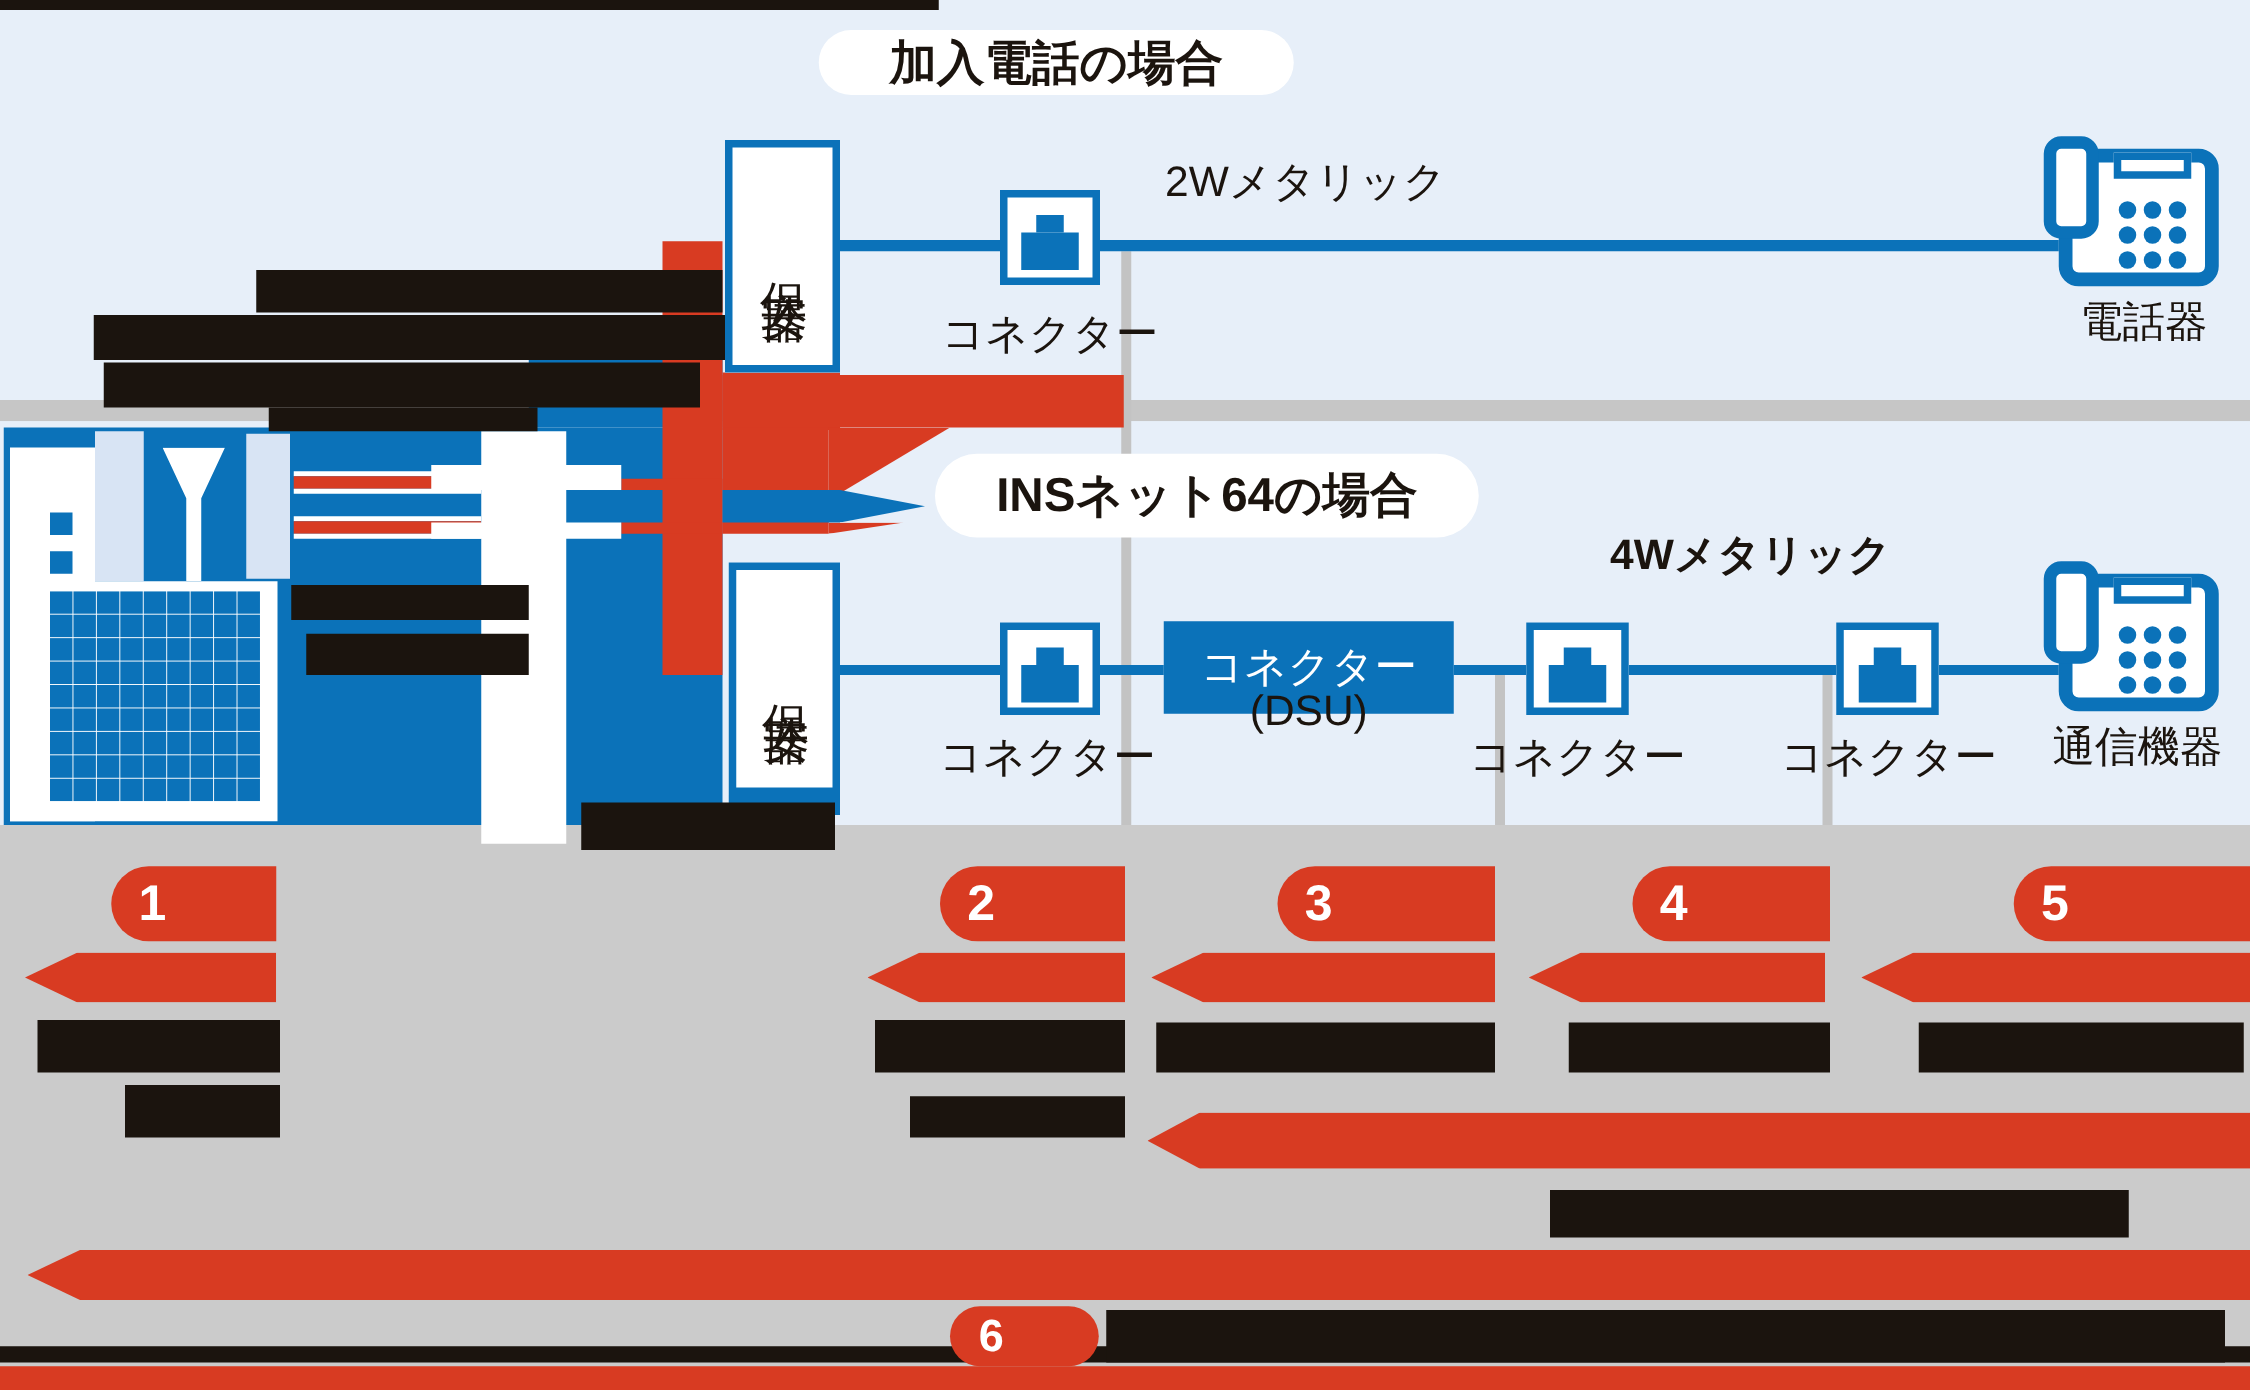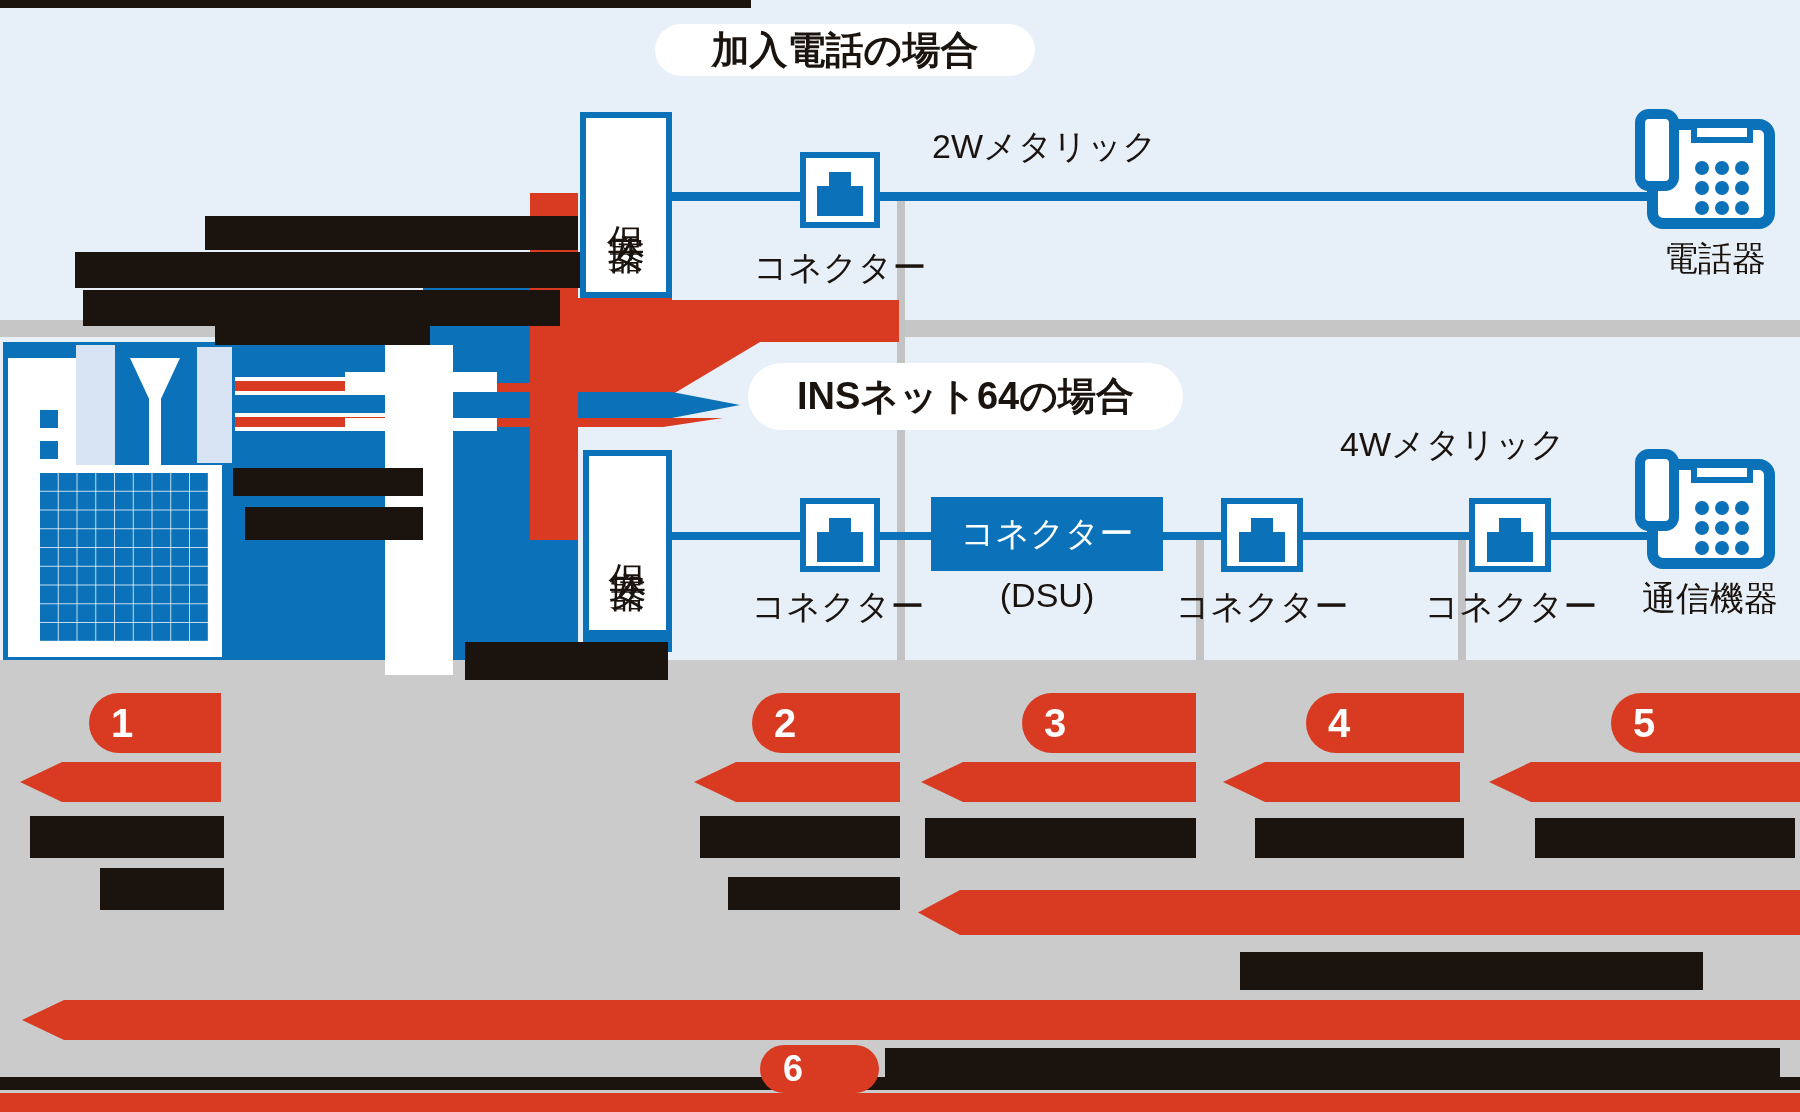--- a/index.html
+++ b/index.html
@@ -155,35 +155,35 @@
 
   <div class="abs connbox" style="left:800px;top:498px;width:80px;height:74px;">
     <div class="plug-tab"></div>
     <div class="plug-base"></div>
   </div>
   <div class="abs lbl" style="left:738px;top:586px;width:200px;">コネクター</div>
 
   <div class="abs dsu" style="left:931px;top:497px;width:232px;height:74px;">
     <span>コネクター</span>
   </div>
-  <div class="abs lbl" style="left:947px;top:575px;width:200px;">(DSU)</div>
+  <div class="abs lbl" style="left:947px;top:549px;width:200px;">(DSU)</div>
 
   <div class="abs connbox" style="left:1221px;top:498px;width:82px;height:74px;">
     <div class="plug-tab"></div>
     <div class="plug-base"></div>
   </div>
   <div class="abs lbl" style="left:1162px;top:586px;width:200px;">コネクター</div>
 
   <div class="abs connbox" style="left:1469px;top:498px;width:82px;height:74px;">
     <div class="plug-tab"></div>
     <div class="plug-base"></div>
   </div>
   <div class="abs lbl" style="left:1411px;top:586px;width:200px;">コネクター</div>
 
-  <div class="abs lbl" style="left:1340px;top:424px;width:220px;">4Wメタリック</div>
+  <div class="abs lbl" style="left:1288px;top:424px;width:220px;font-weight:bold;">4Wメタリック</div>
 
   <div class="abs phone" style="left:1635px;top:449px;width:140px;height:120px;">
     <div class="body"></div>
     <div class="display" style="left:56px;"></div>
     <div class="dot" style="left:60px;top:52px;"></div>
       <div class="dot" style="left:80px;top:52px;"></div>
       <div class="dot" style="left:100px;top:52px;"></div>
     <div class="dot" style="left:60px;top:72px;"></div>
       <div class="dot" style="left:80px;top:72px;"></div>
       <div class="dot" style="left:100px;top:72px;"></div>

